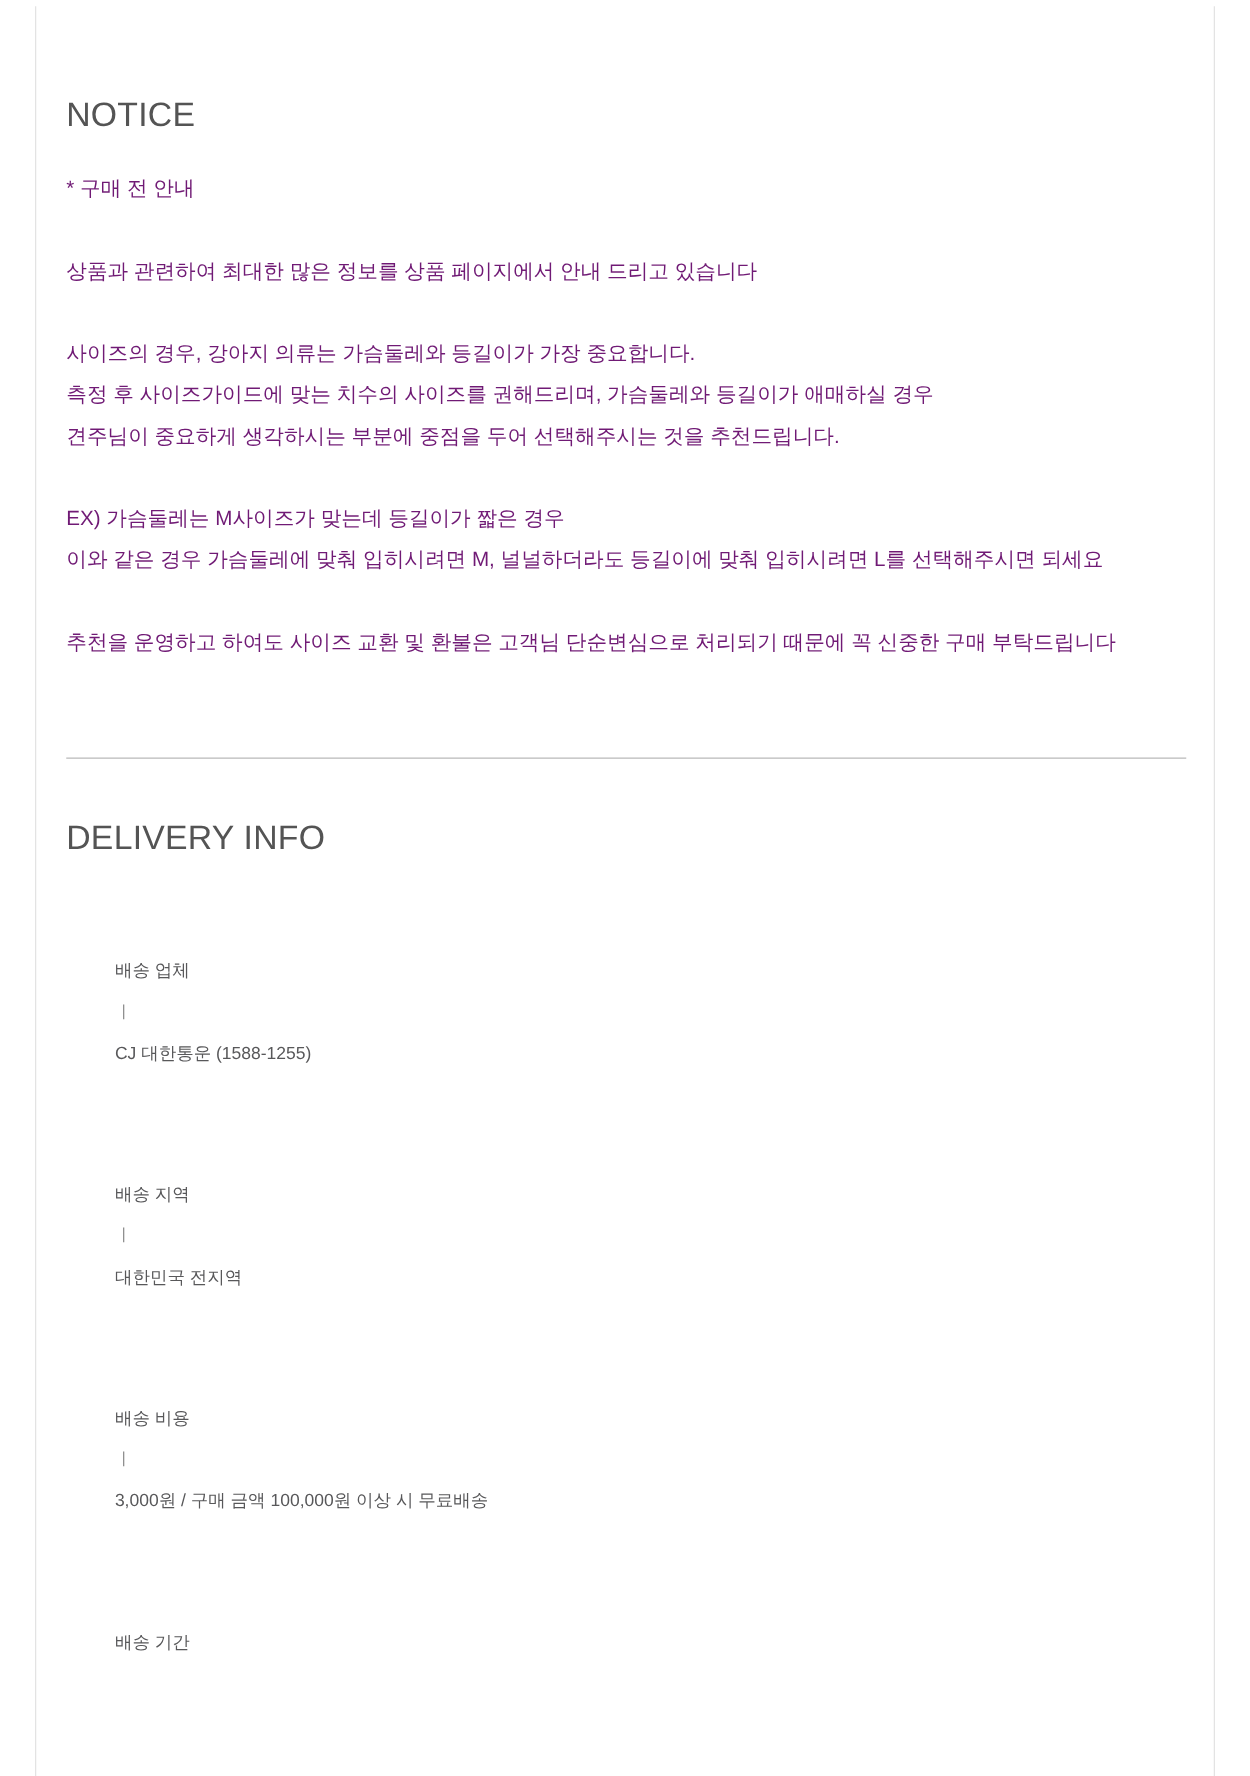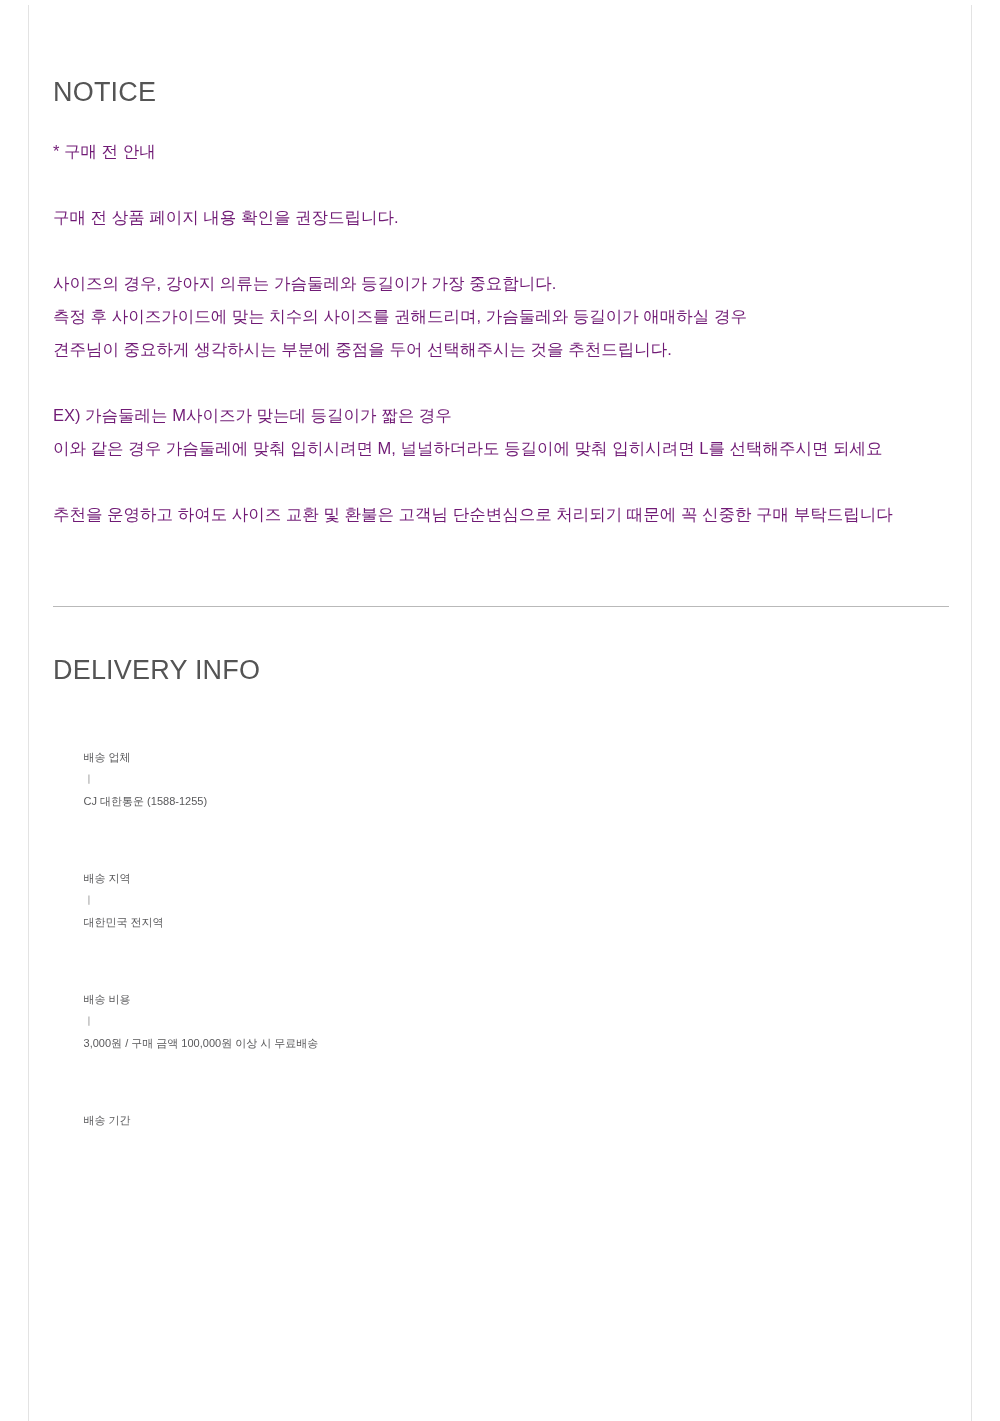--- a/index.html
+++ b/index.html
@@ -68,22 +68,22 @@
   hr.divider {
     border: none;
     border-top: 1px solid #b9b9b9;
     margin: 0;
     width: 896px;
   }
 
   .delivery-title { margin-left: 2px; }
 
   .kv-line {
-    font-size: 11px;
-    line-height: 22px;
+    font-size: 14px;
+    line-height: 33px;
     color: #58585a;
     white-space: pre;
   }
   .kv-sep { color: #8b8b8b; }
 </style>
 </head>
 <body>
 
 <div class="page">
   <div class="edge-left"></div>
@@ -94,21 +94,21 @@
     <div class="block-notice">
       <h1 class="section-title">NOTICE</h1>
 
       <div class="gap-md"></div>
 
       <p class="line">* 구매 전 안내</p>
 
       <div class="gap-lg"></div>
 
       <div class="para">
-        <p class="line">구매 전 상품 페이지 내용 확인을 권장드립니다.</p>
+        <p class="line">상품과 관련하여 최대한 많은 정보를 상품 페이지에서 안내 드리고 있습니다</p>
       </div>
 
       <div class="gap-lg"></div>
 
       <div class="para">
         <p class="line">사이즈의 경우, 강아지 의류는 가슴둘레와 등길이가 가장 중요합니다.</p>
         <p class="line">측정 후 사이즈가이드에 맞는 치수의 사이즈를 권해드리며, 가슴둘레와 등길이가 애매하실 경우</p>
         <p class="line">견주님이 중요하게 생각하시는 부분에 중점을 두어 선택해주시는 것을 추천드립니다.</p>
       </div>
 

